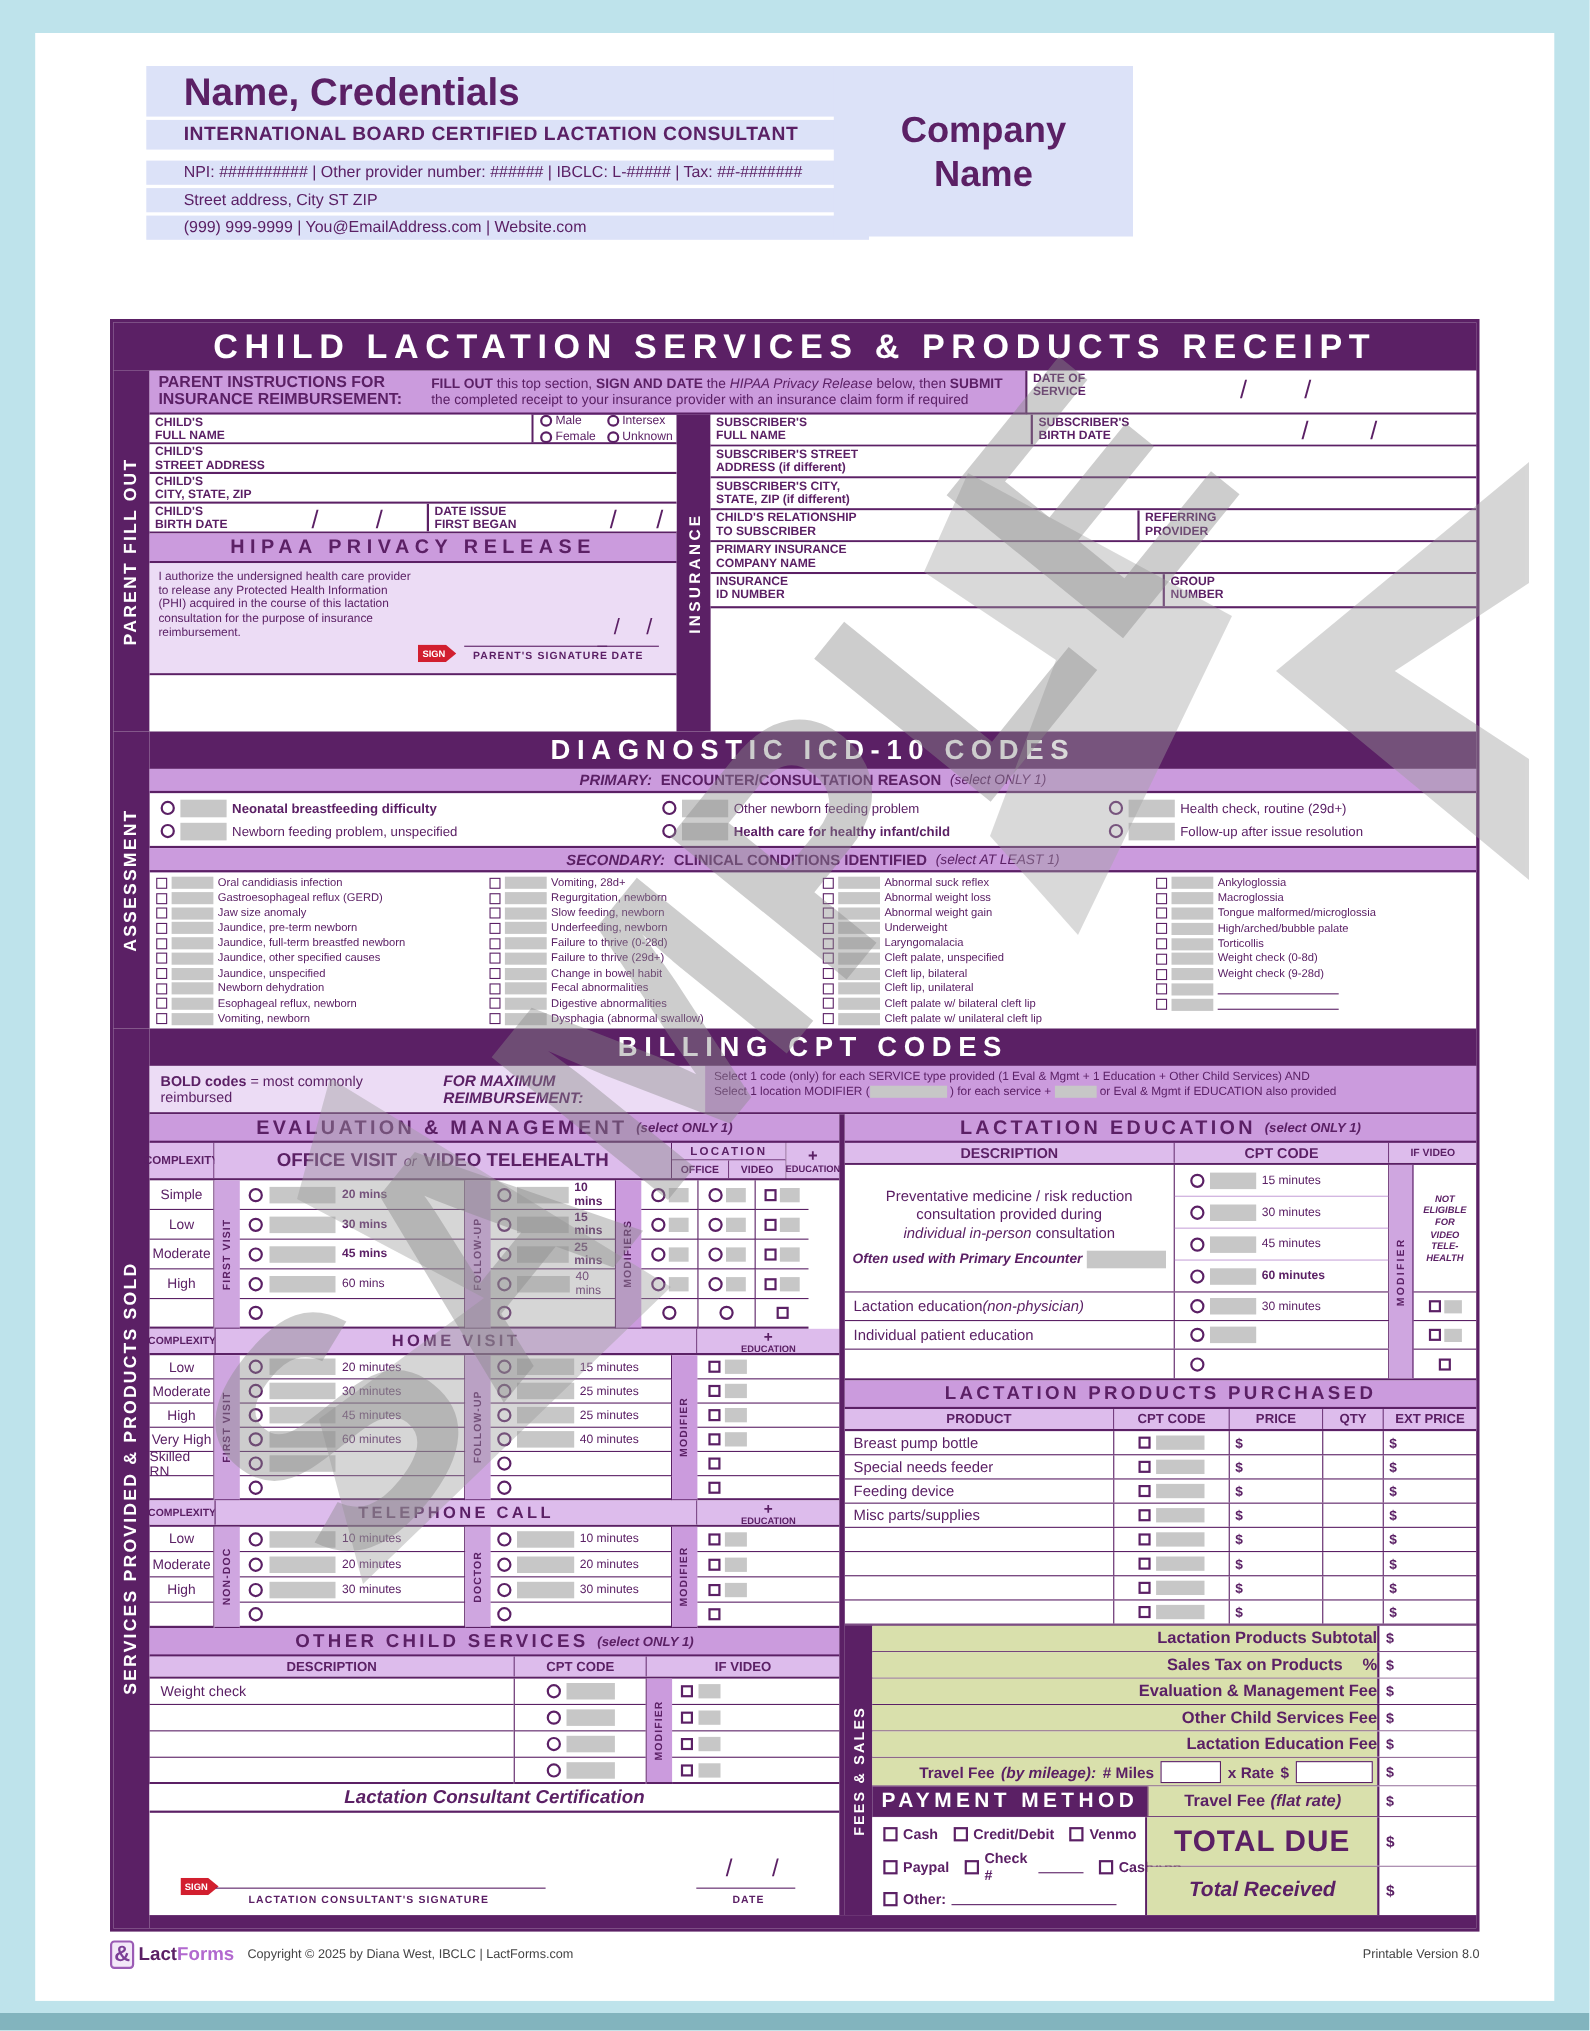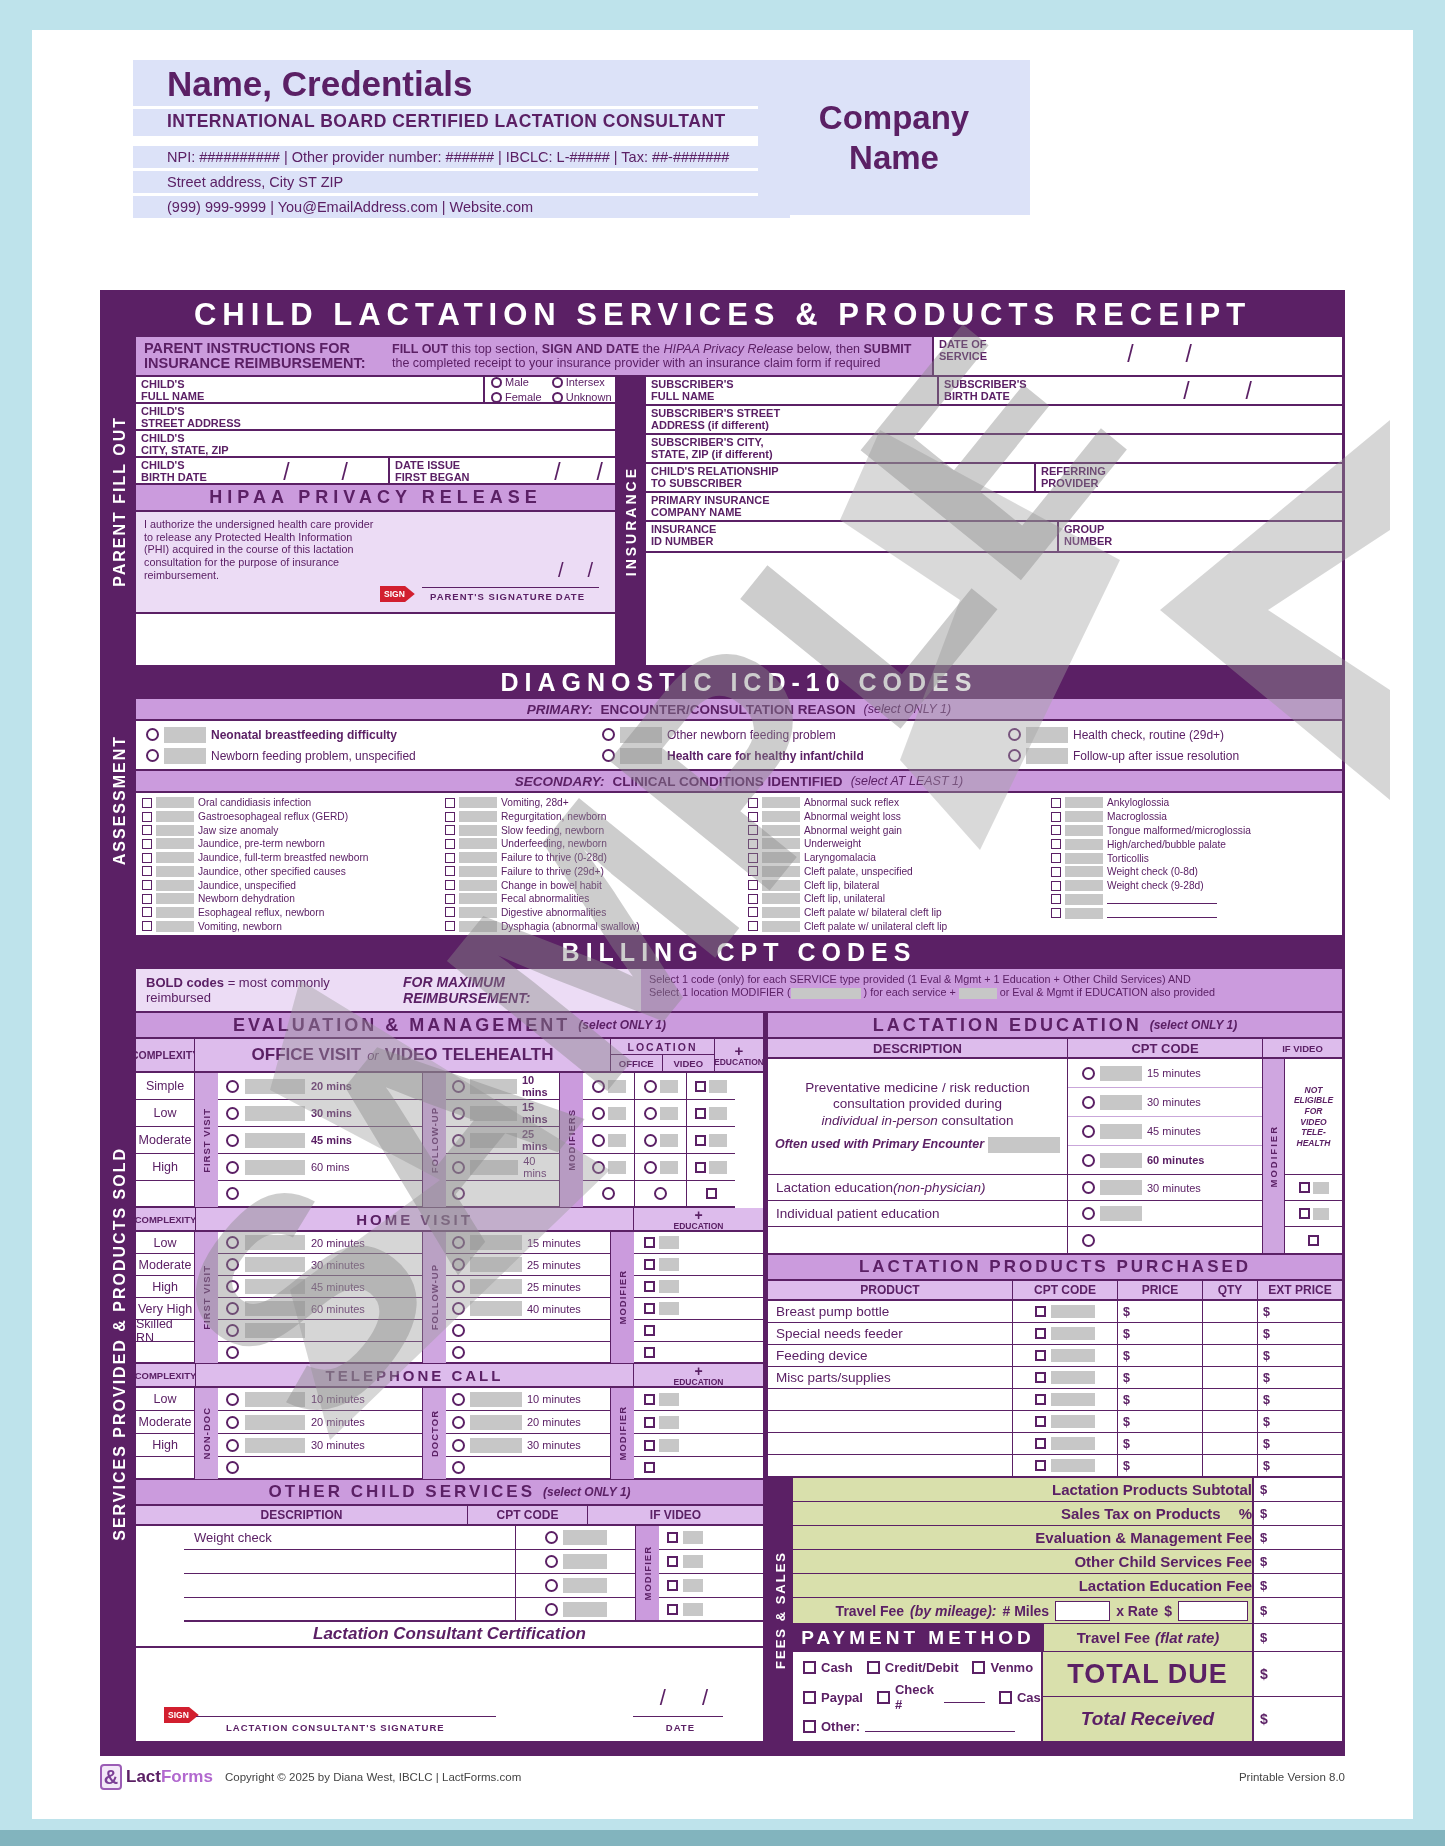--- a/index.html
+++ b/index.html
@@ -163,21 +163,21 @@
   .sub-hdr .sh-educ .plus{font-size:14px; font-weight:bold;}
   .fvh-cell{width:205px; border-right:1px solid var(--pd); padding-left:8px; gap:6px;}
   .code60{width:60px;} .code52{width:52px;} .code42{width:42px;} .code44{width:44px;}
 
   
   .oth-tblhdr{display:flex; height:20px; border-bottom:2px solid var(--pd);}
   .oth-tblhdr .hc{font-size:12px;}
   .oth-desc{width:332px; border-right:1px solid var(--pd);}
   .oth-cpt{width:120px; border-right:1px solid var(--pd);}
   .oth-iv{flex:1;}
-  .oth-body{display:flex;margin-left:48px;}
+  .oth-body{display:flex;}
   .oth-desc-col{width:332px; border-right:1px solid var(--pd);}
   .oth-desc-col .tc{padding-left:10px; font-size:13px; color:var(--pd);}
   .oth-cpt-col{width:120px; border-right:1px solid var(--pd);}
   .oth-cpt-col .tc{justify-content:center; gap:5px;}
   .oth-iv-col{flex:1;}
   .oth-iv-col .tc{padding-left:8px; gap:5px;}
 
   
   .cert{flex:1; display:flex; flex-direction:column; background:#fff;}
   .cert-title{height:26px; display:flex; align-items:center; justify-content:center; color:var(--pd);

